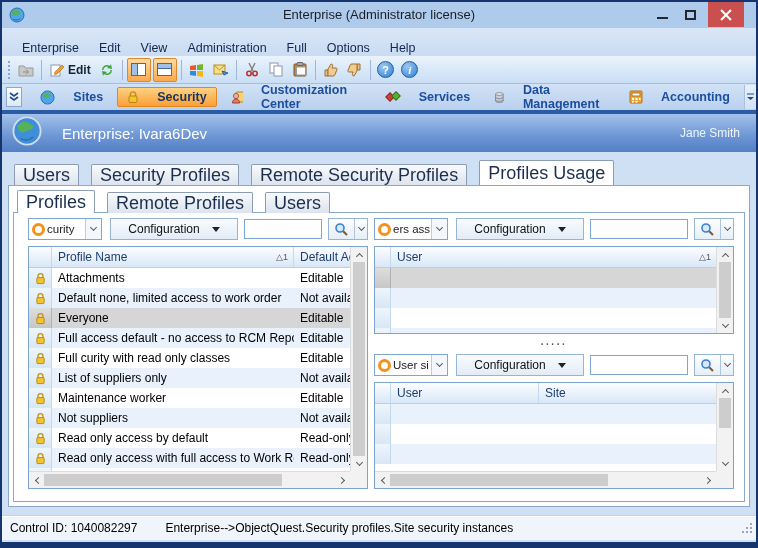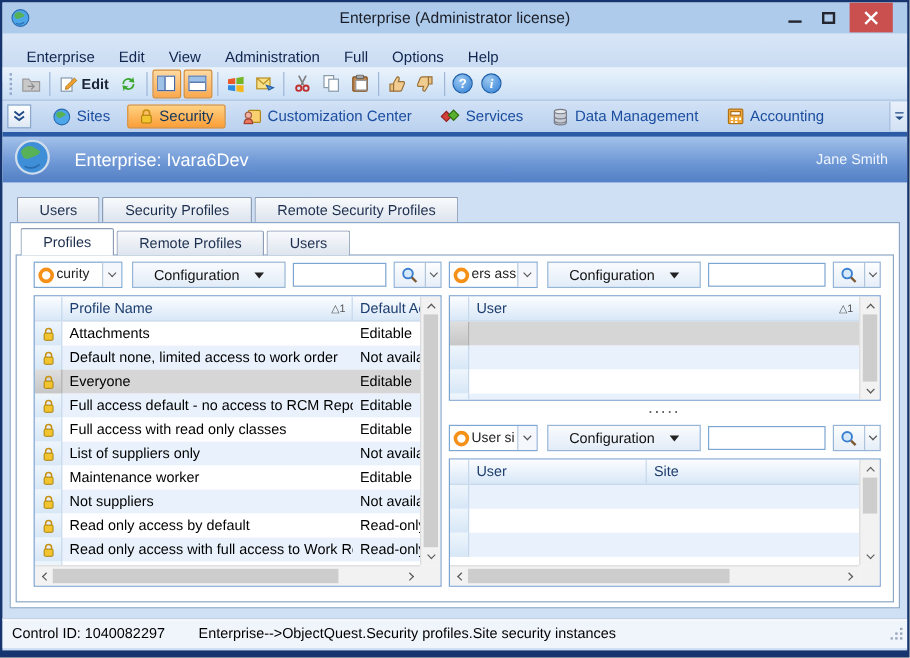--- a/index.html
+++ b/index.html
@@ -30,34 +30,34 @@
   .tb-toggle { background:linear-gradient(#ffd9a0,#fba94e); border:1px solid #d98a2e; border-radius:2px; margin:0 1px; }
   .lay { position:relative; width:15px; height:13px; background:#fff; border:1px solid #4868a0; }
   .lay .lv { position:absolute; left:0; top:0; bottom:0; width:6px; background:#9ec1e8; border-right:1px solid #4868a0; }
   .lay .lh { position:absolute; left:0; top:0; right:0; height:5px; background:#9ec1e8; border-bottom:1px solid #4868a0; }
   .circ { width:17px; height:17px; border-radius:50%; background:radial-gradient(circle at 35% 30%,#9cc8f0,#2f7fd6); color:#fff; font-weight:bold; font-size:11px; display:flex; align-items:center; justify-content:center; border:1px solid #1d5ea8; }
   .circ.info { font-family:"Liberation Serif",serif; font-style:italic; }
 
   
   .navbar { position:absolute; left:0; top:82px; right:0; height:26px; background:linear-gradient(#d2e2f6,#b9d0ee); display:flex; align-items:center; padding-left:4px; }
   .nav-chevbtn { width:20px; height:20px; background:linear-gradient(#fefefe,#dde8f4); border:1px solid #8aa8cc; display:flex; align-items:center; justify-content:center; margin-right:8px; }
-  .nav-item { display:flex; align-items:center; gap:5px; padding:2px 9px; margin-right:4px; font-size:12.5px; font-weight:normal; color:#1c4ea0; border:1px solid transparent; }
+  .nav-item { display:flex; align-items:center; gap:18px; padding:2px 9px; margin-right:4px; font-size:12.5px; font-weight:bold; color:#1c4ea0; border:1px solid transparent; }
   .nav-item.active { background:linear-gradient(#ffd283,#fb9e38); border:1px solid #e08820; border-radius:2px; color:#15355c; }
   .nav-more { margin-left:auto; width:15px; height:24px; background:linear-gradient(#e8f0fa,#d2e2f4); border-left:1px solid #a8c0de; display:flex; align-items:center; justify-content:center; }
   .navline { position:absolute; left:0; top:108px; right:0; height:4px; background:#2c5ba6; }
 
   
   .banner { position:absolute; left:0; top:112px; right:0; height:38px; background:linear-gradient(180deg,#a3c1ea,#6b95d4 60%,#537fc4); display:flex; align-items:center; }
   .banner-globe { margin-left:10px; }
   .banner-title { margin-left:20px; font-size:15px; color:#fff; }
   .banner-user { margin-left:auto; margin-right:16px; font-size:12px; color:#eef4fc; }
 
   
   .outer-tabs { position:absolute; top:158px; left:12px; height:25px; display:flex; align-items:flex-end; z-index:3; }
-  .tab { height:21px; line-height:20px; padding:0 18px; font-size:12px; color:#1d2f4e; background:linear-gradient(#f8fafc,#dde4ee); border:1px solid #8c9cb4; border-bottom:none; margin-right:2px; border-radius:2px 2px 0 0; }
+  .tab { height:21px; line-height:20px; padding:0 8px; font-size:18px; color:#1d2f4e; background:linear-gradient(#f8fafc,#dde4ee); border:1px solid #8c9cb4; border-bottom:none; margin-right:12px; border-radius:2px 2px 0 0; }
   .tab.active { background:#fff; height:25px; line-height:24px; position:relative; z-index:4; }
   .outer-page { position:absolute; top:183px; left:6px; width:742px; height:322px; background:#fff; border:1px solid #8ca8c8; z-index:2; }
   .inner-tabs { position:absolute; top:4px; left:8px; height:23px; display:flex; align-items:flex-end; z-index:3; }
   .inner-tabs .tab.active { height:23px; line-height:22px; }
   .inner-page { position:absolute; top:26px; left:4px; right:4px; bottom:4px; border:1px solid #8ca8c8; background:#fff; }
 
   .left-col  { position:absolute; left:14px; top:5px; width:340px; bottom:12px; }
   .right-col { position:absolute; left:360px; top:5px; right:10px; bottom:12px; }
 
   
@@ -313,20 +313,21 @@
           </svg>
     </span>
     <span class="banner-title">Enterprise: Ivara6Dev</span>
     <span class="banner-user">Jane Smith</span>
   </div>
 
   <div class="outer-tabs">
     <span class="tab">Users</span>
     <span class="tab">Security Profiles</span>
     <span class="tab">Remote Security Profiles</span>
+    <span class="tab active">Profiles Usage</span>
   </div>
 
   <div class="outer-page">
     <div class="inner-tabs">
       <span class="tab active">Profiles</span>
       <span class="tab">Remote Profiles</span>
       <span class="tab">Users</span>
     </div>
 
     <div class="inner-page">
@@ -407,21 +408,21 @@
                   <span class="c-name">Full access default - no access to RCM Reports</span>
                   <span class="c-flex">Editable</span>
                 </div>
                 <div class="grow">
                   <span class="c-icon">
                     <svg width="11" height="13" viewBox="0 0 11 13">
                       <path d="M3 6V4.2a2.5 2.5 0 0 1 5 0V6" fill="none" stroke="#c89010" stroke-width="1.3"></path>
                       <rect x="1.8" y="5.6" width="7.4" height="6" rx="1" fill="#f2c430" stroke="#a87e08" stroke-width="0.8"></rect>
                     </svg>
                   </span>
-                  <span class="c-name">Full access with read only classes</span>
+                  <span class="c-name">Full curity with read only classes</span>
                   <span class="c-flex">Editable</span>
                 </div>
                 <div class="grow alt">
                   <span class="c-icon">
                     <svg width="11" height="13" viewBox="0 0 11 13">
                       <path d="M3 6V4.2a2.5 2.5 0 0 1 5 0V6" fill="none" stroke="#c89010" stroke-width="1.3"></path>
                       <rect x="1.8" y="5.6" width="7.4" height="6" rx="1" fill="#f2c430" stroke="#a87e08" stroke-width="0.8"></rect>
                     </svg>
                   </span>
                   <span class="c-name">List of suppliers only</span>

